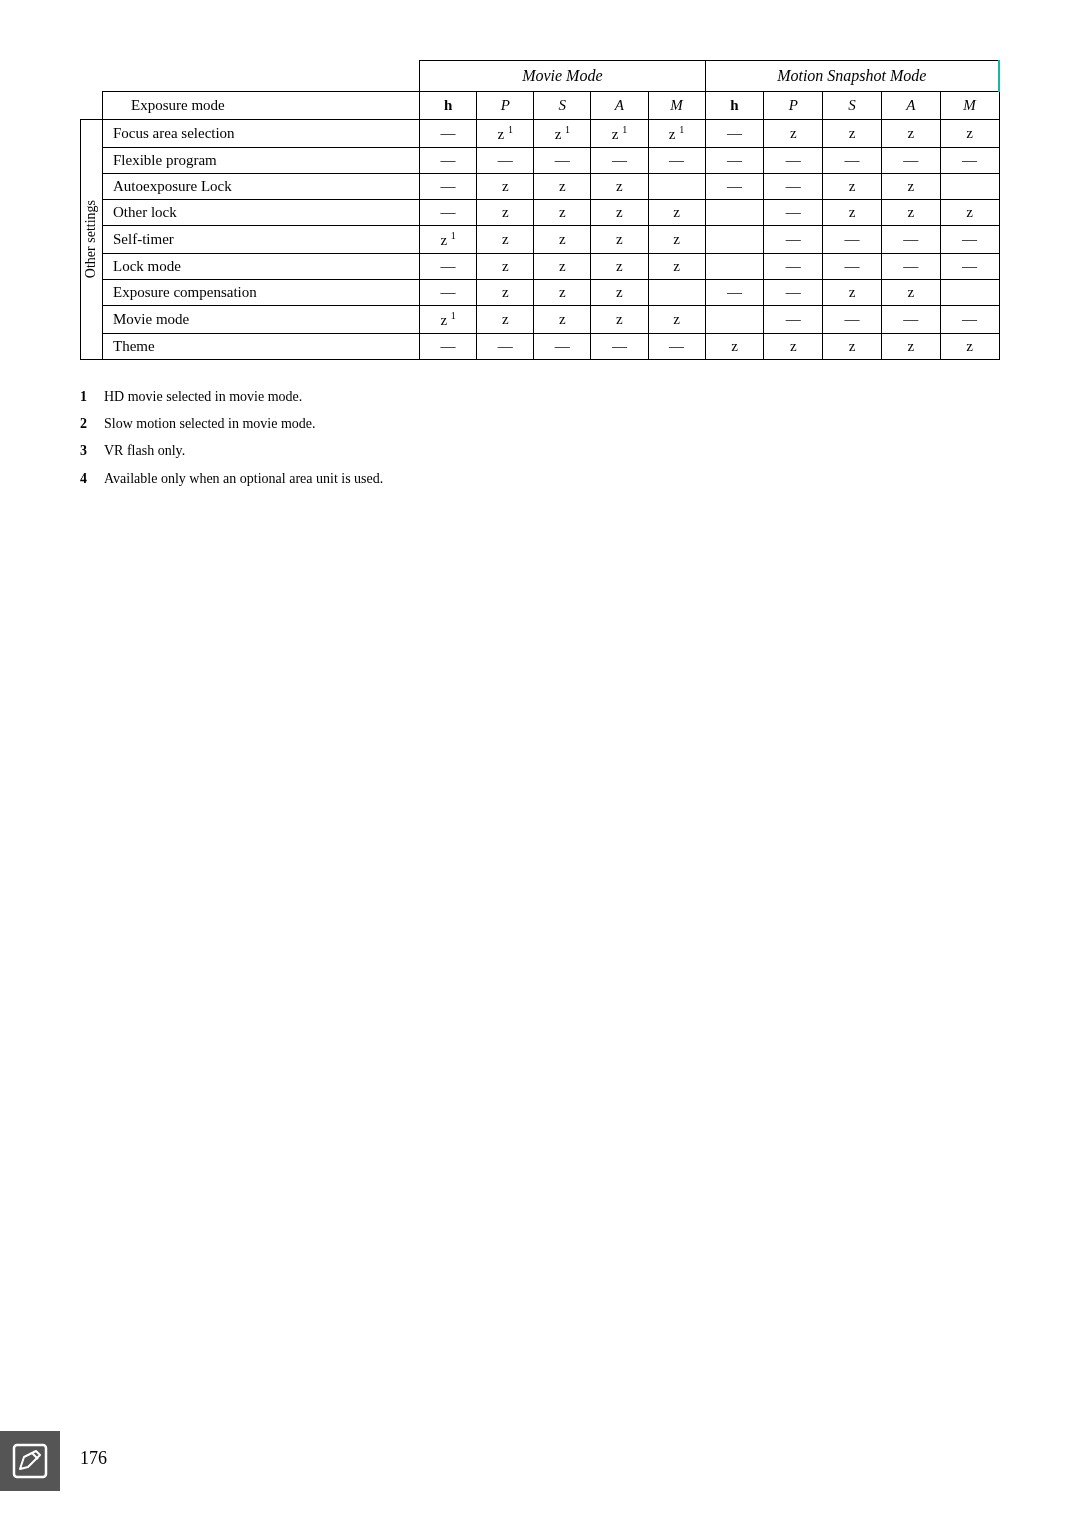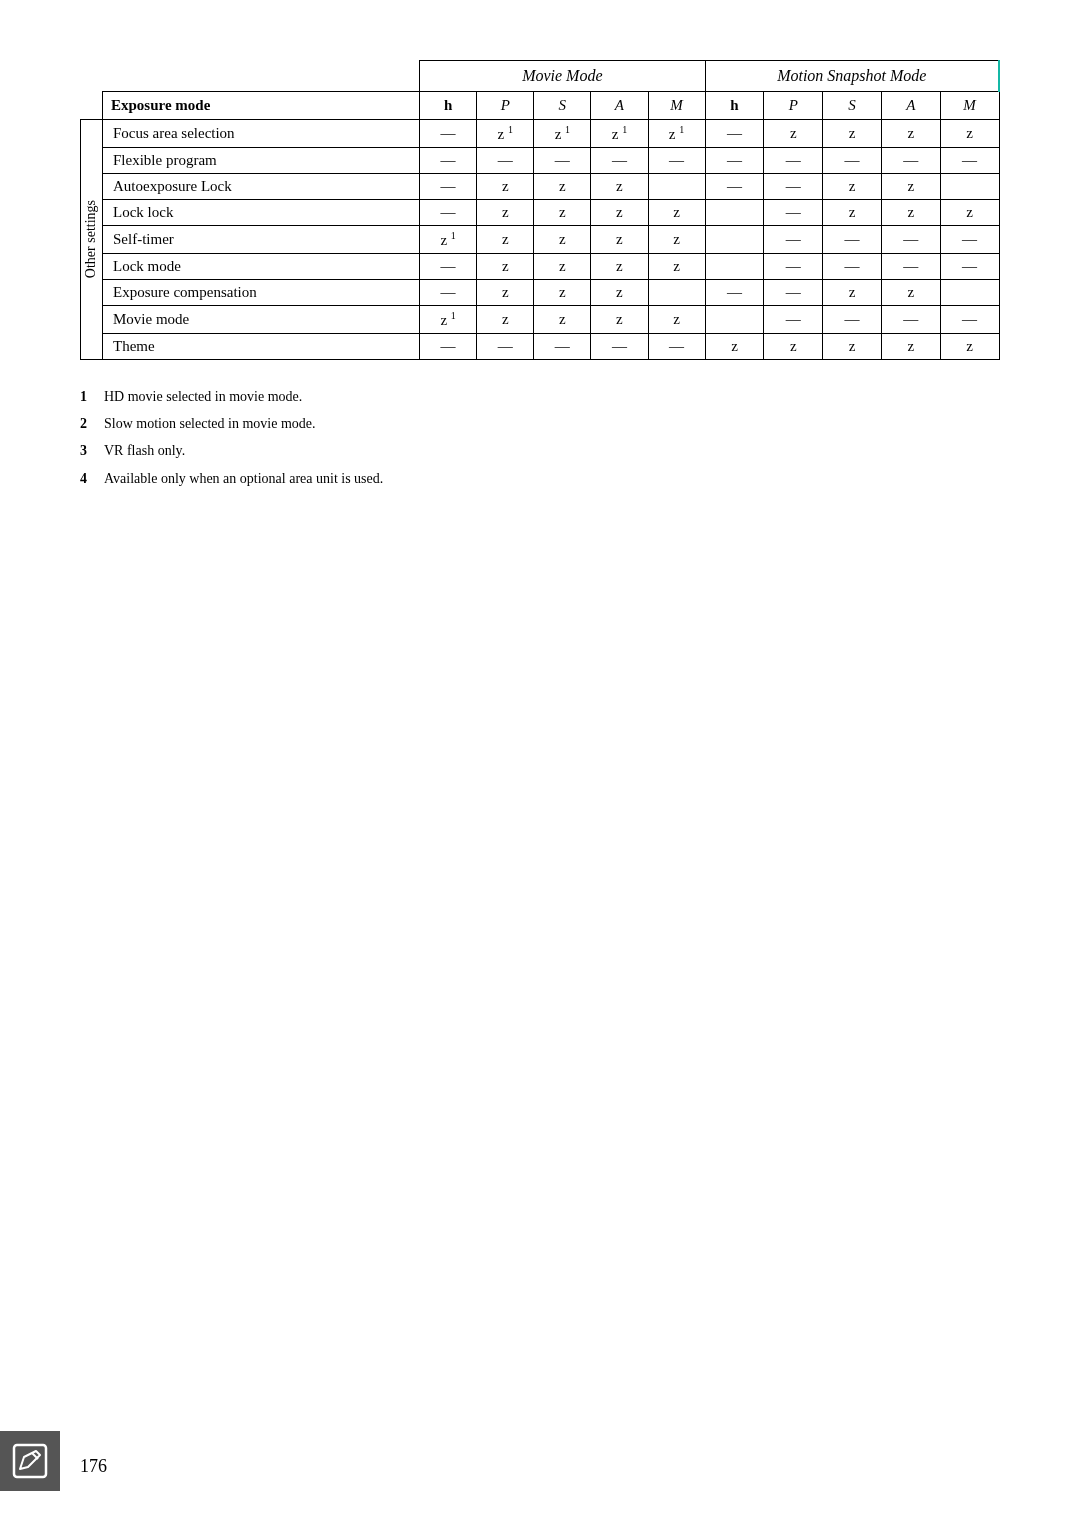--- a/index.html
+++ b/index.html
@@ -68,22 +68,22 @@
     .header-sub th {
       font-style: italic;
       font-weight: normal;
       font-size: 15px;
       padding: 5px 8px;
     }
 
     .header-sub th.exposure-label {
       text-align: left;
       font-style: normal;
-      font-weight: bold;
-      padding-left: 8px;
+      font-weight: normal;
+      padding-left: 28px;
     }
 
     .header-sub th.bold-h {
       font-style: normal;
       font-weight: bold;
     }
 
     sup {
       font-size: 10px;
       vertical-align: super;
@@ -128,21 +128,21 @@
 
     .footnote-num {
       font-weight: bold;
       margin-right: 8px;
       min-width: 16px;
     }
 
     
     .page-number {
       position: absolute;
-      bottom: 44px;
+      bottom: 52px;
       left: 80px;
       font-size: 18px;
       font-weight: normal;
     }
 
     
     .bottom-icon {
       position: absolute;
       bottom: 30px;
       left: 0px;
@@ -234,21 +234,21 @@
           <td></td>
           <td>—</td>
           <td>—</td>
           <td>z</td>
           <td>z</td>
           <td></td>
 
         </tr>
 
         <tr class="data-row">
-          <td class="row-label">Lock lock</td>
+          <td class="row-label">Other lock</td>
           <td>—</td>
           <td>z</td>
           <td>z</td>
           <td>z</td>
           <td>z</td>
           <td></td>
           <td>—</td>
           <td>z</td>
           <td>z</td>
           <td>z</td>

